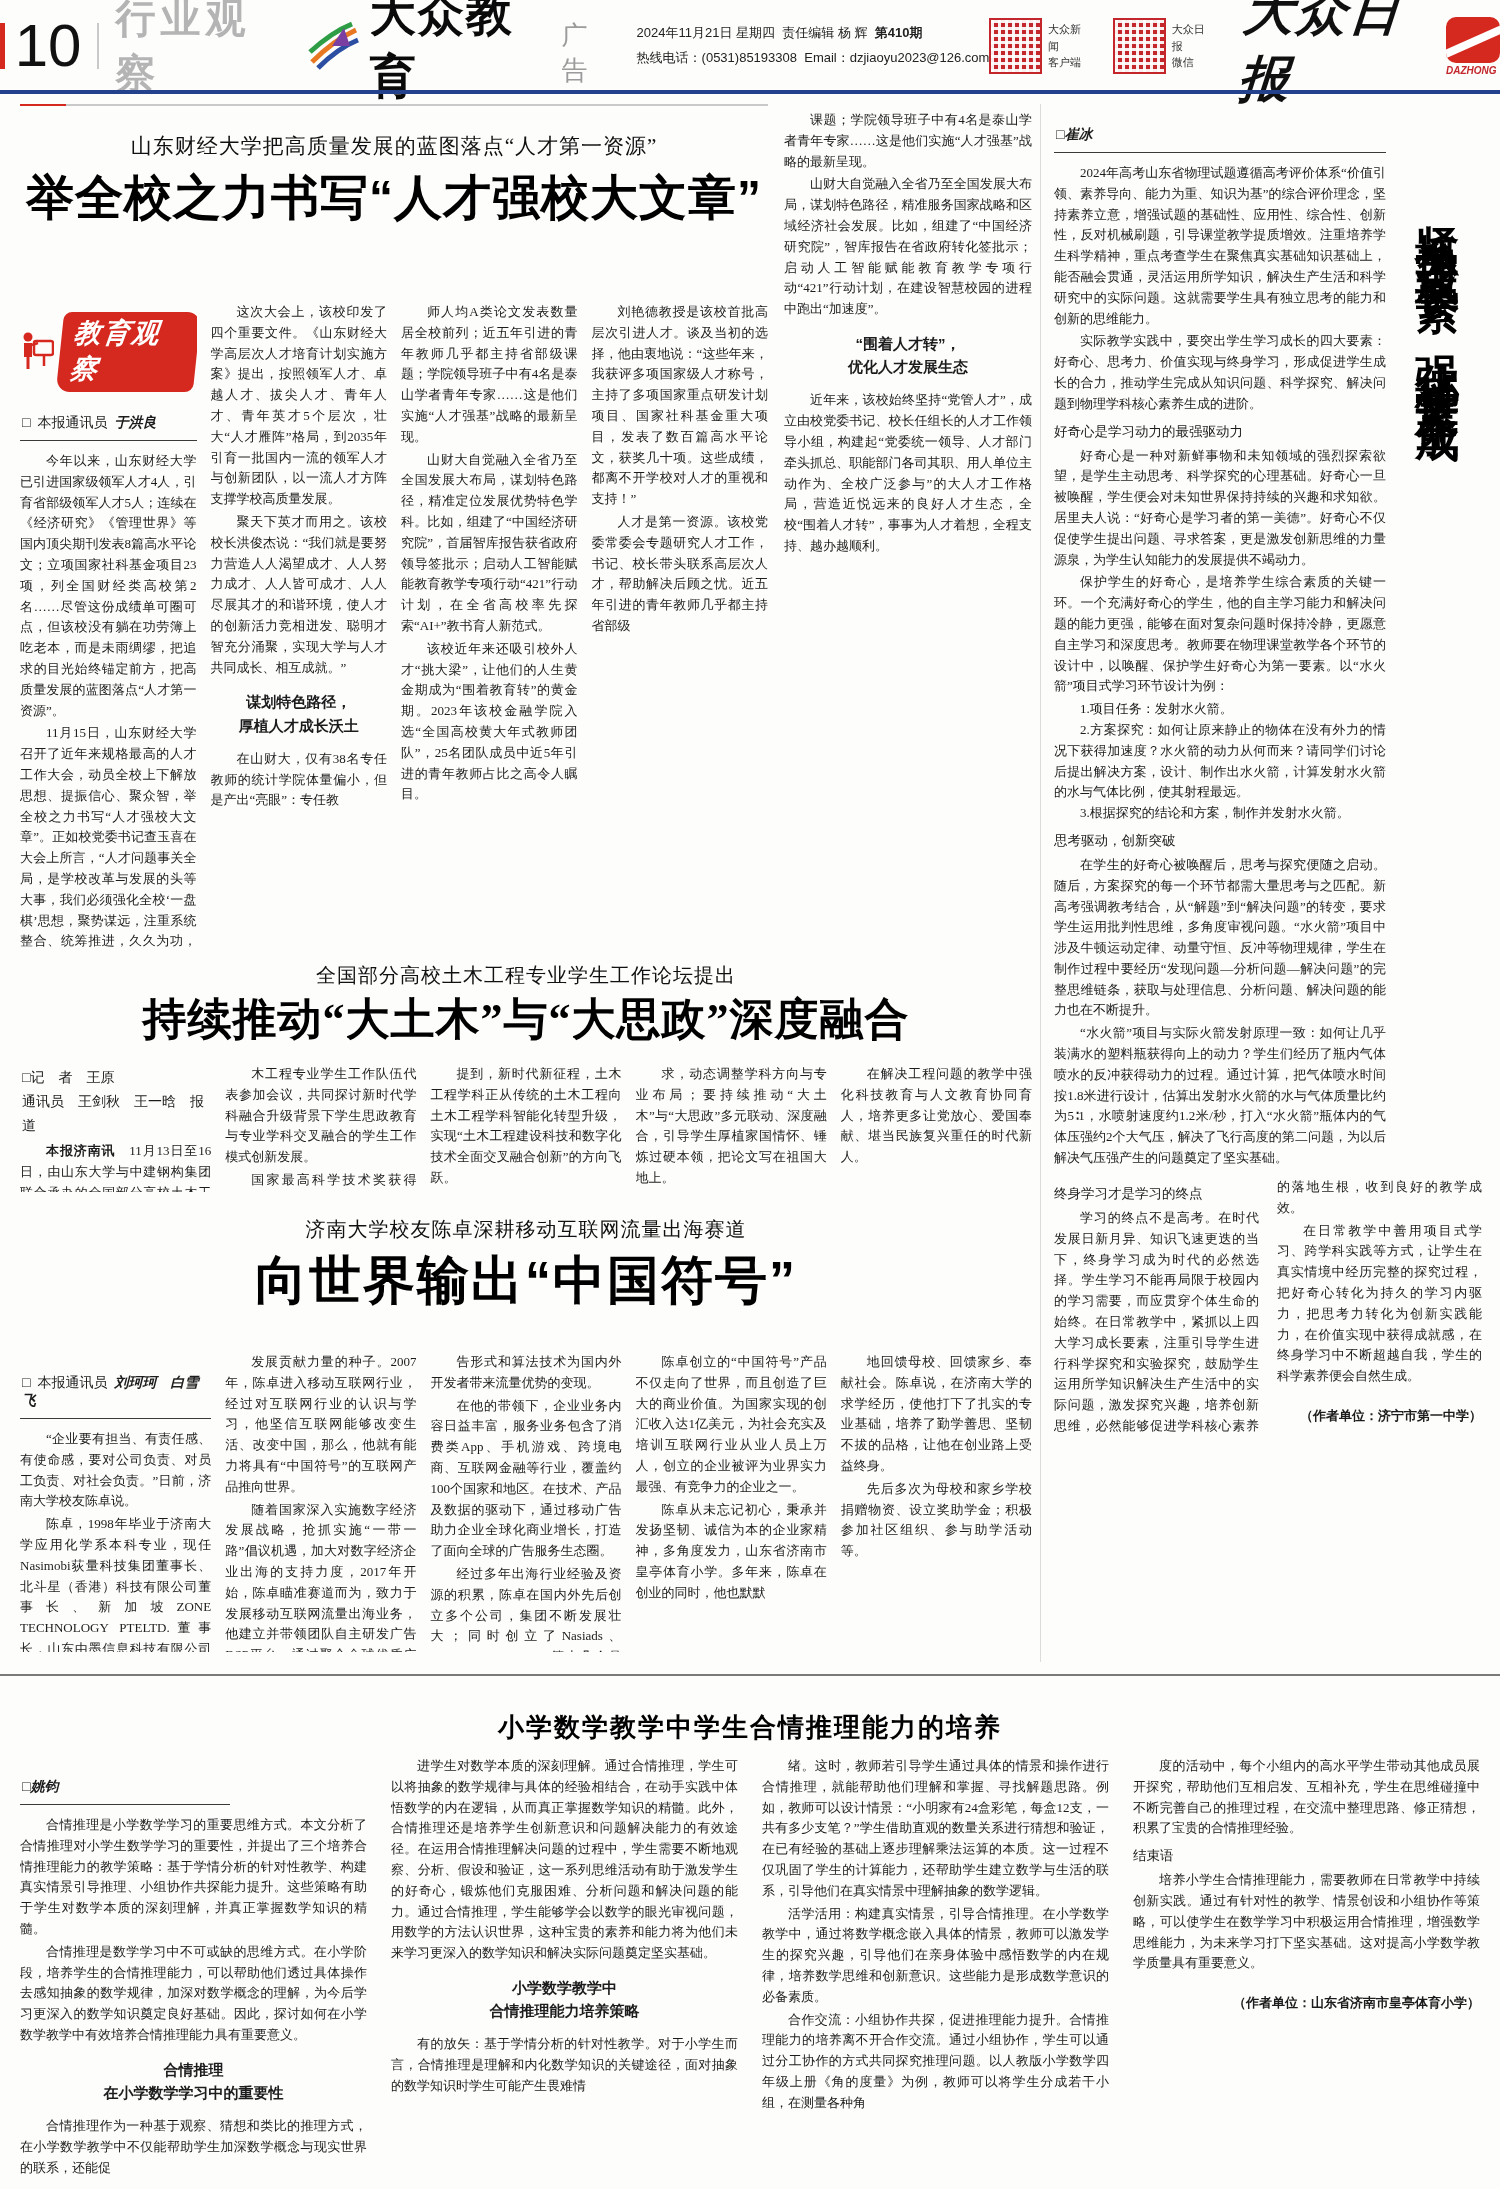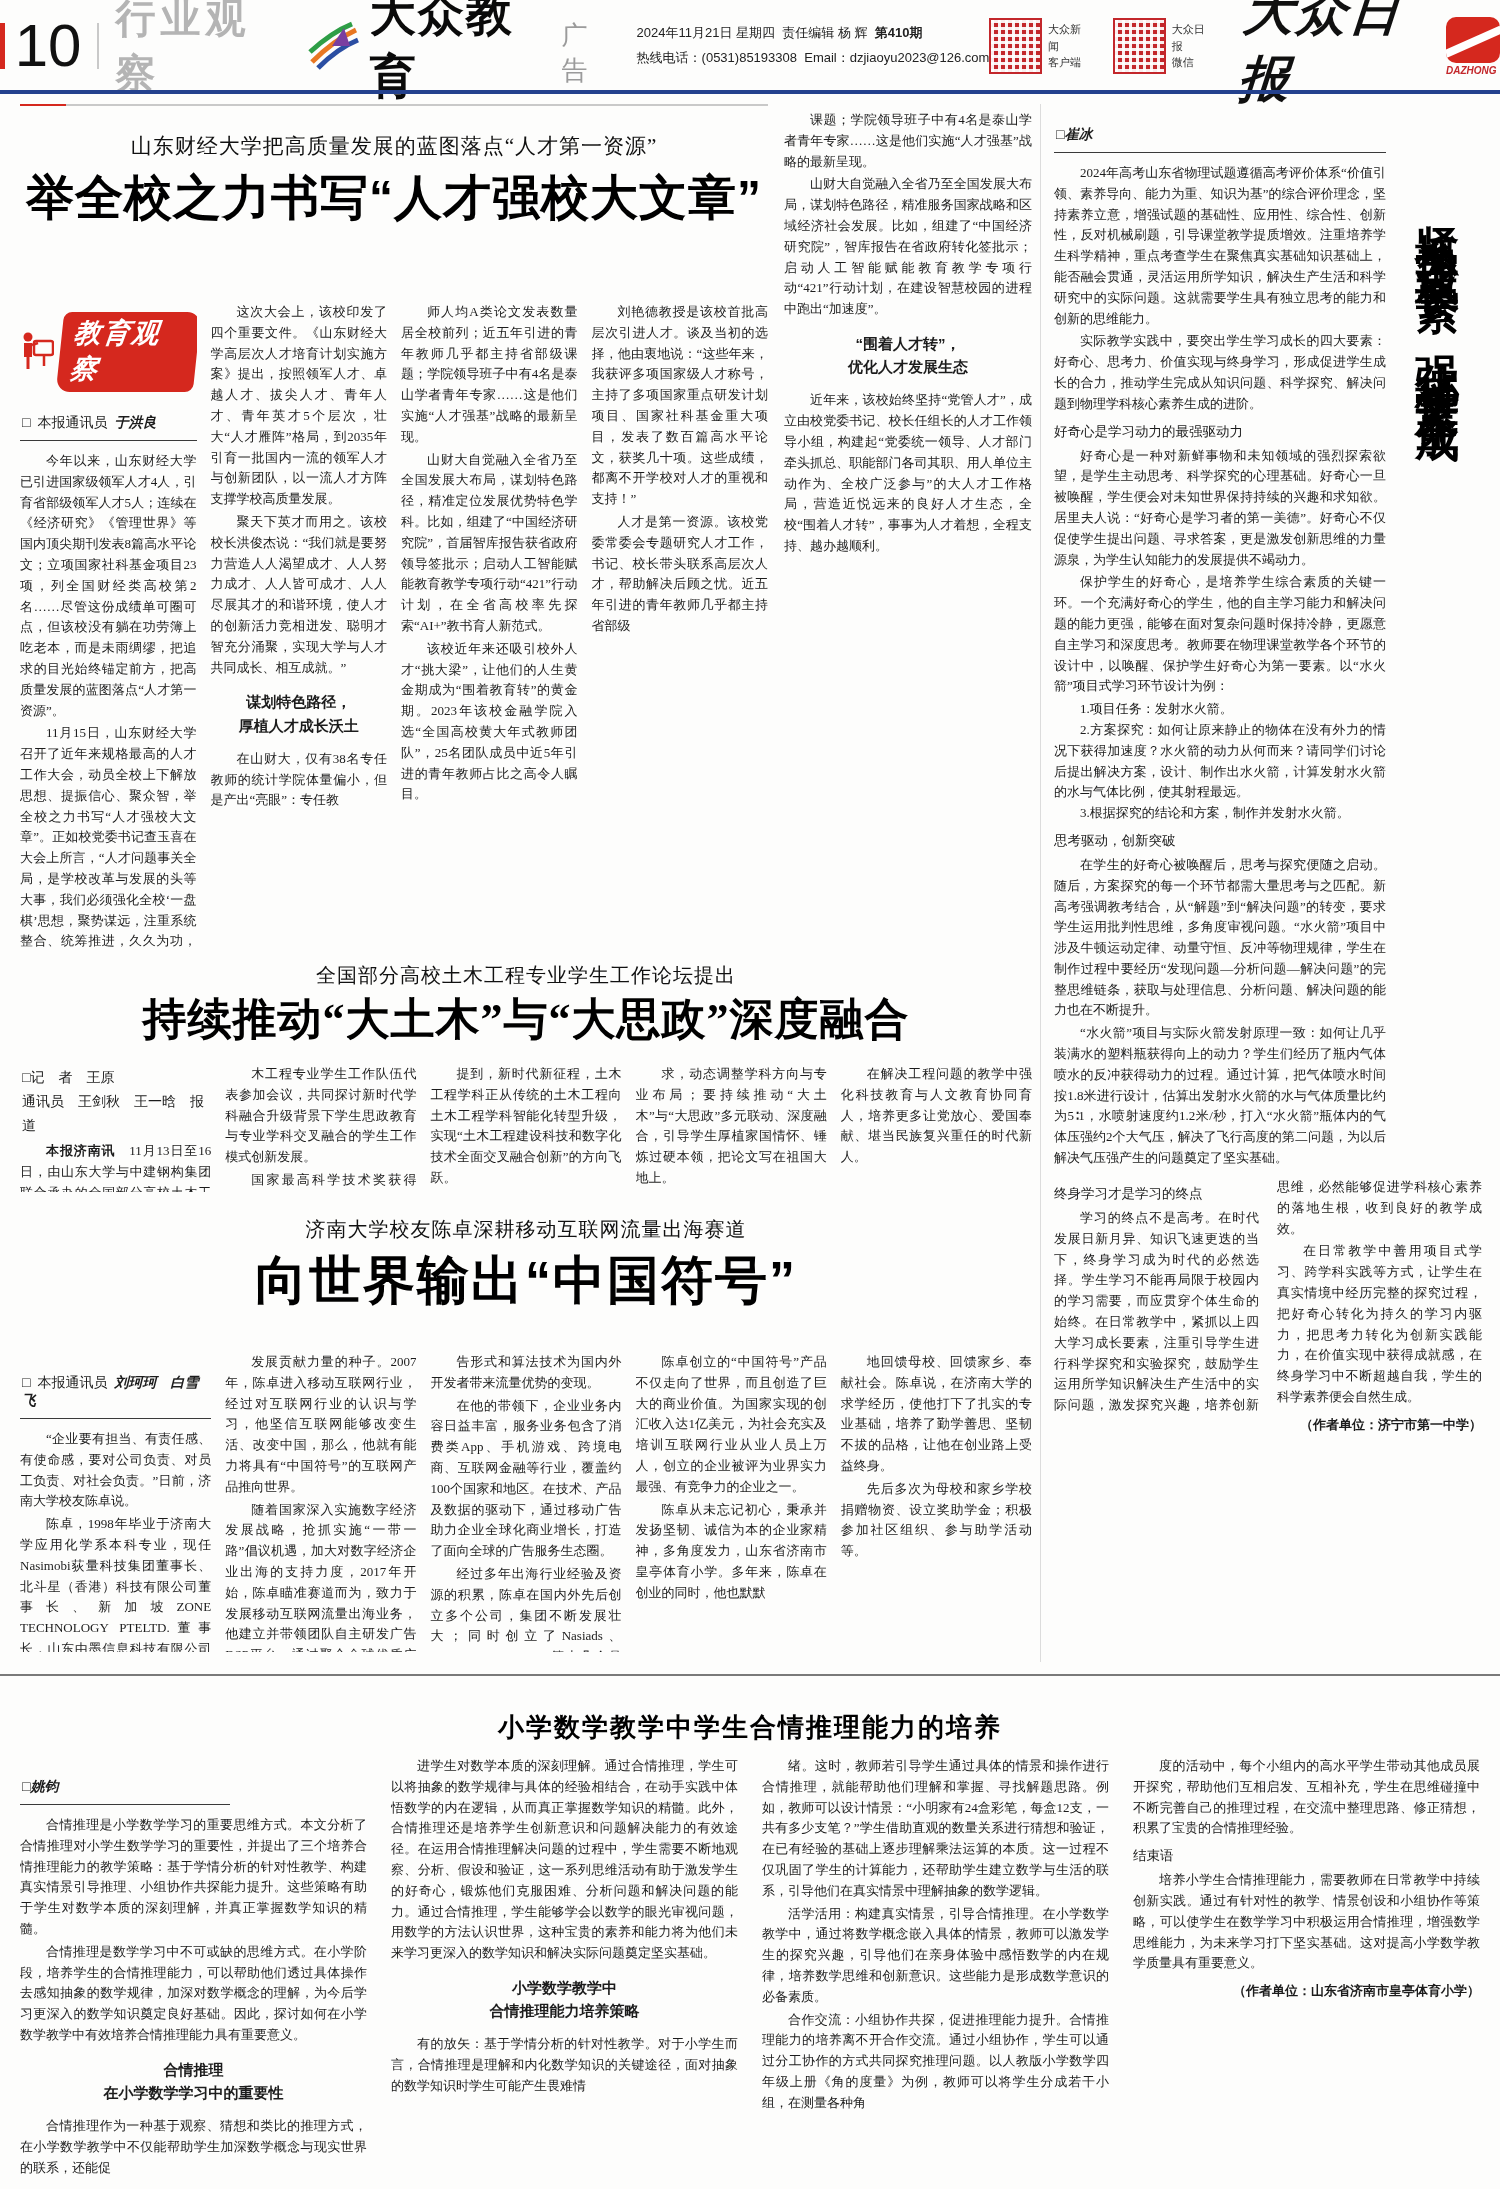--- a/index.html
+++ b/index.html
@@ -42,21 +42,21 @@
   .colrow{display:flex;}
   .newscol{flex:1 1 0;overflow:hidden;}
   .para{font-size:13px;line-height:1.6;text-align:justify;text-indent:2em;margin:0 0 2px 0;}
   .para b{font-weight:bold;}
   .list-item{font-size:13px;line-height:1.6;text-align:justify;text-indent:2em;margin:0;}
   .col-subhead{font-family:"Liberation Sans",sans-serif;font-weight:bold;font-size:15px;
                text-align:center;line-height:1.55;margin:12px 0;}
   .inline-subhead{font-family:"Liberation Sans",sans-serif;font-weight:normal;font-size:13.5px;
                   margin:8px 0 5px 0;text-indent:0;}
   .attribution{font-family:Liberation Serif, serif;font-weight:bold;font-size:13px;
-               text-align:right;margin-top:8px;}
+               text-align:right;margin-top:20px;}
   .byline{font-size:14px;border-bottom:1.5px solid #3a3a3a;padding:6px 0 8px 2px;margin-bottom:10px;margin-top:16px;}
   .byline .kai{font-weight:bold;font-style:italic;}
   .byline-plain{font-size:14px;line-height:1.7;padding:2px 0 4px 2px;}
   .top-rule{position:absolute;top:0;left:0;height:2px;
             background:linear-gradient(to right,#d5281e 0 46px,#c9c9c9 46px 100%);}
   
   .badge{display:flex;align-items:center;gap:6px;margin:10px 0 14px 0;}
   .badge-box{background:#d5281e;color:#fff;font-family:"Liberation Sans",sans-serif;
              font-weight:900;font-style:italic;font-size:27px;letter-spacing:2px;
              padding:3px 12px 5px 12px;border-radius:8px 14px 8px 14px;transform:skewX(-6deg);}

